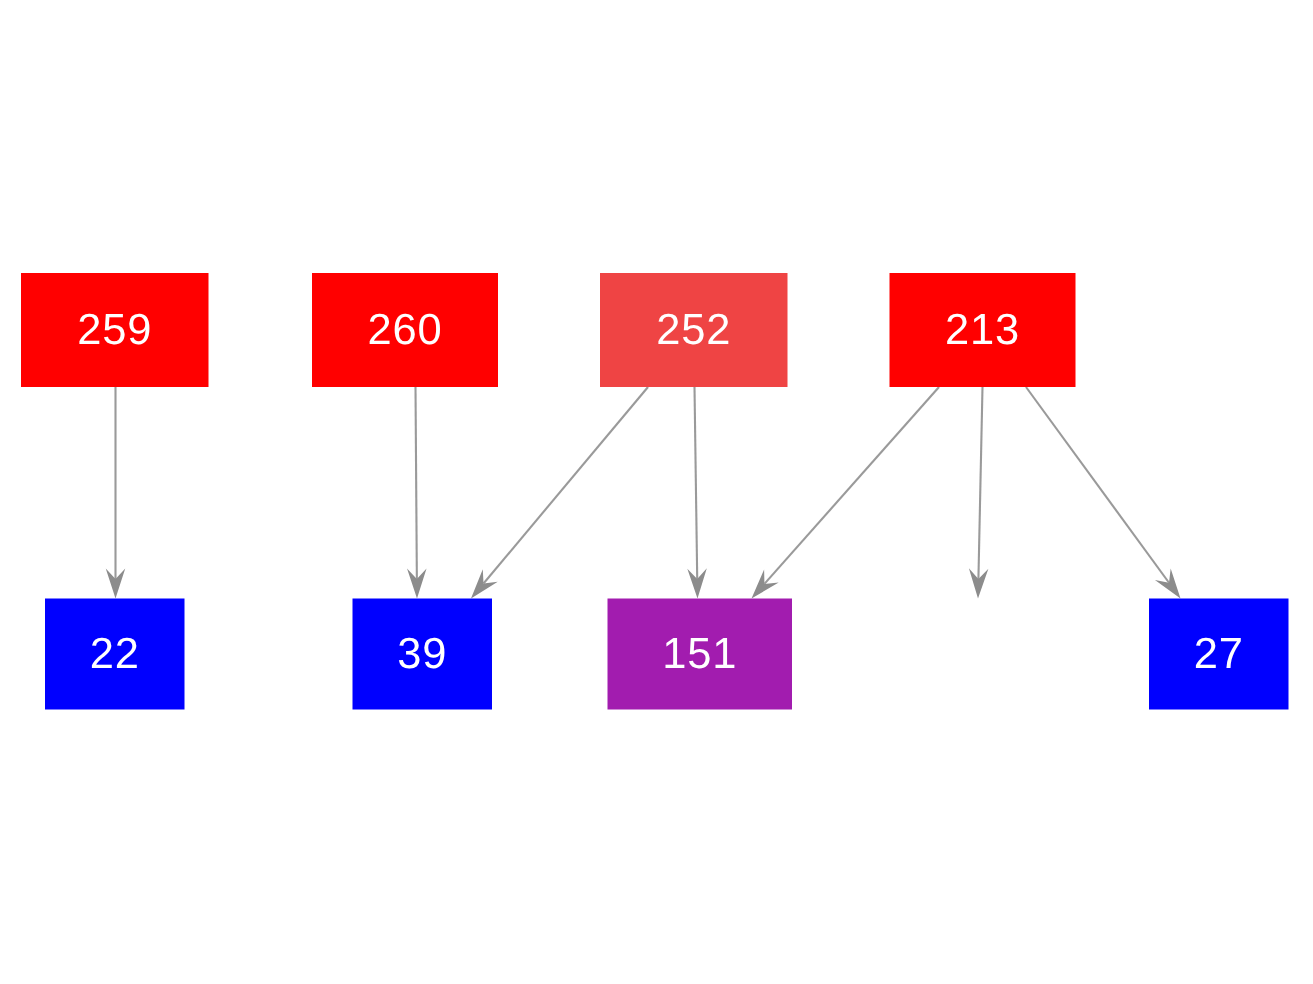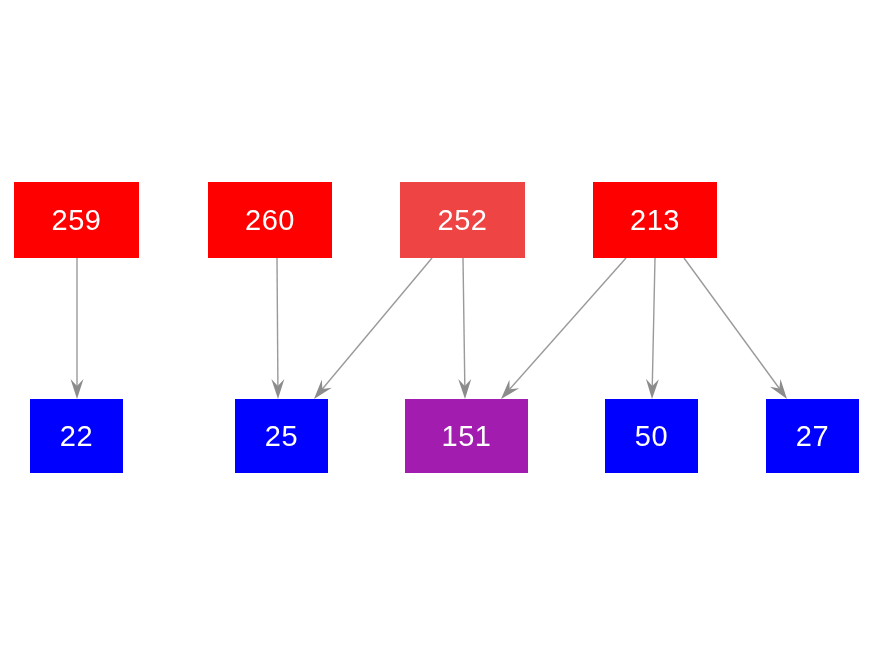--- a/index.html
+++ b/index.html
@@ -72,25 +72,22 @@
       <div class="node" style="left: 400px; top: 182px; width: 125px; height: 76px; background: #ef4444;">
         <span class="node-label" style="color: rgb(255, 255, 255);">252</span>
       </div>
       <div class="node" style="left: 593px; top: 182px; width: 124px; height: 76px; background: rgb(255, 0, 0);">
         <span class="node-label" style="color: rgb(255, 255, 255);">213</span>
       </div>
       <div class="node" style="left: 30px; top: 399px; width: 93px; height: 74px; background: rgb(0, 0, 255);">
         <span class="node-label" style="color: rgb(255, 255, 255);">22</span>
       </div>
       <div class="node" style="left: 235px; top: 399px; width: 93px; height: 74px; background: rgb(0, 0, 255);">
-        <span class="node-label" style="color: rgb(255, 255, 255);">25</span>
+        <span class="node-label" style="color: rgb(255, 255, 255);">39</span>
       </div>
       <div class="node" style="left: 405px; top: 399px; width: 123px; height: 74px; background: #a21caf;">
         <span class="node-label" style="color: rgb(255, 255, 255);">151</span>
-      </div>
-      <div class="node" style="left: 605px; top: 399px; width: 93px; height: 74px; background: rgb(0, 0, 255);">
-        <span class="node-label" style="color: rgb(255, 255, 255);">50</span>
       </div>
       <div class="node" style="left: 766px; top: 399px; width: 93px; height: 74px; background: rgb(0, 0, 255);">
         <span class="node-label" style="color: rgb(255, 255, 255);">27</span>
       </div>
     </div>
 </div>
 
 </body></html>

